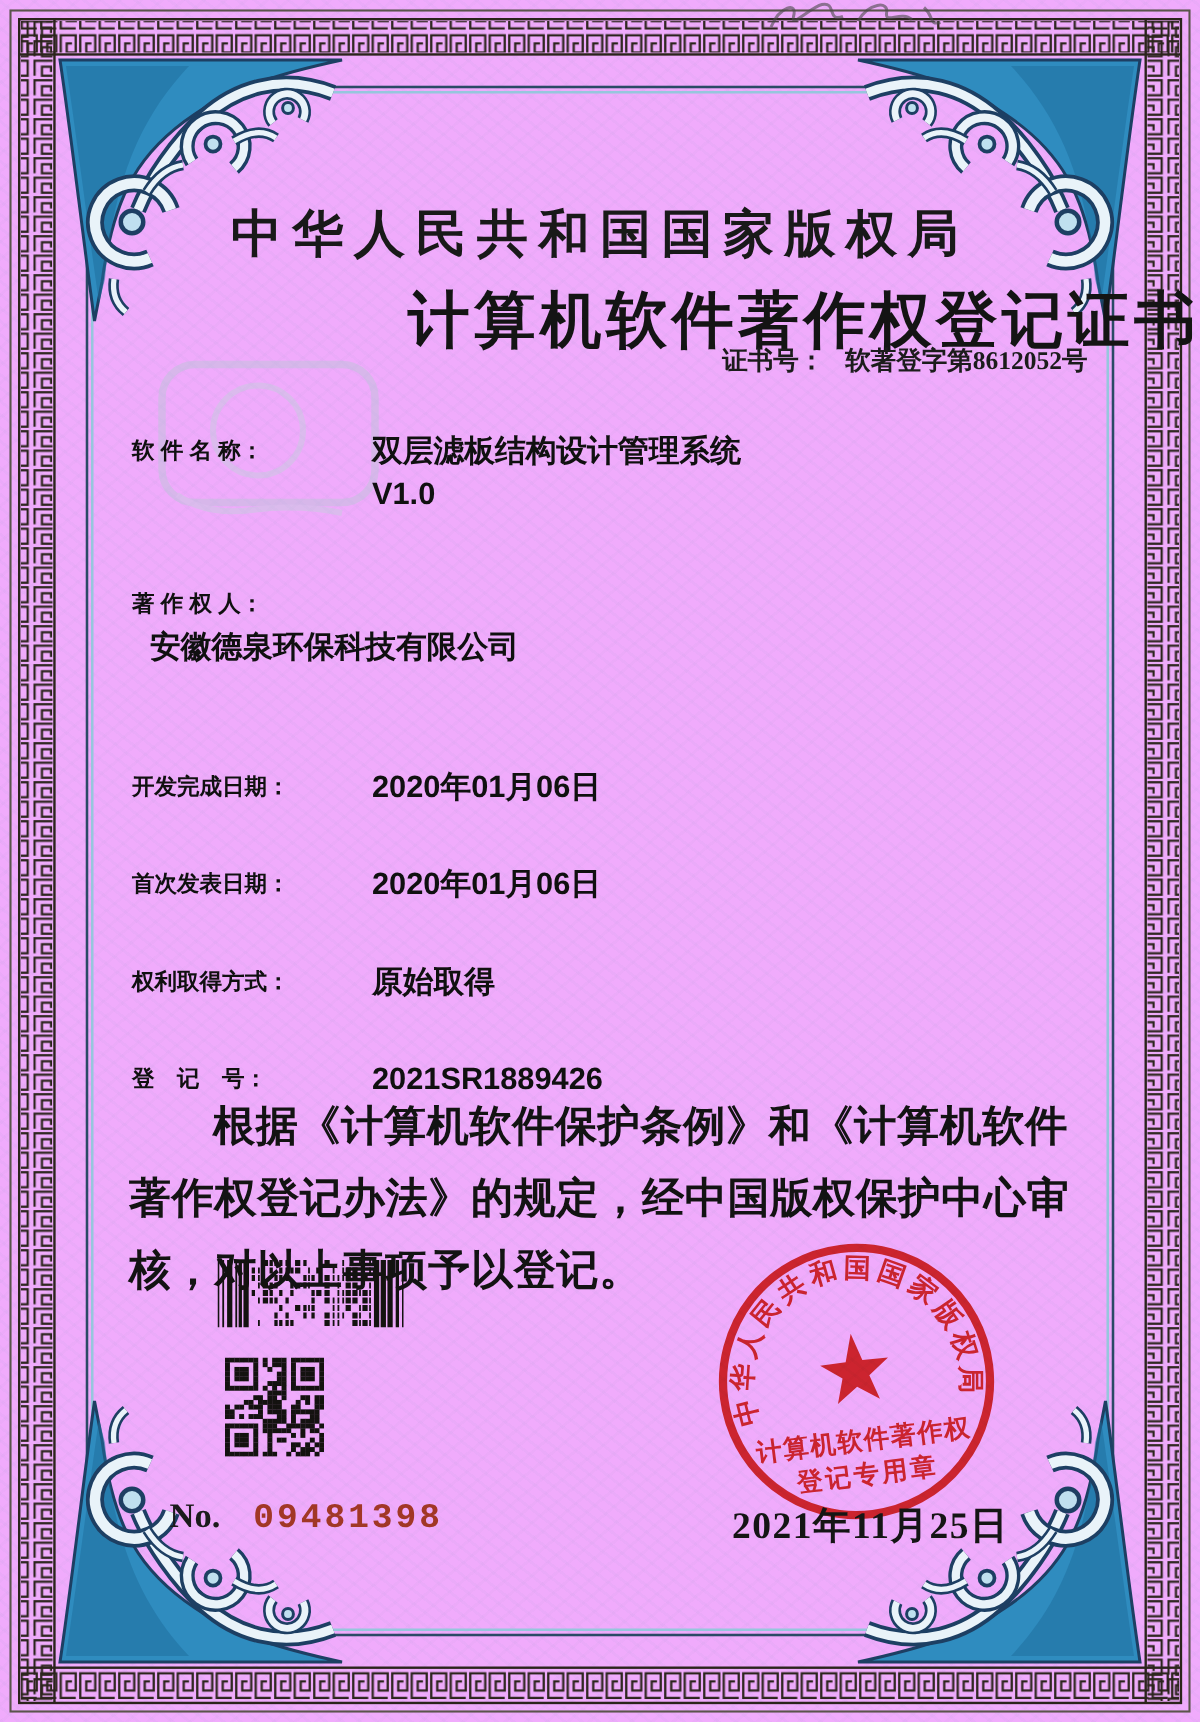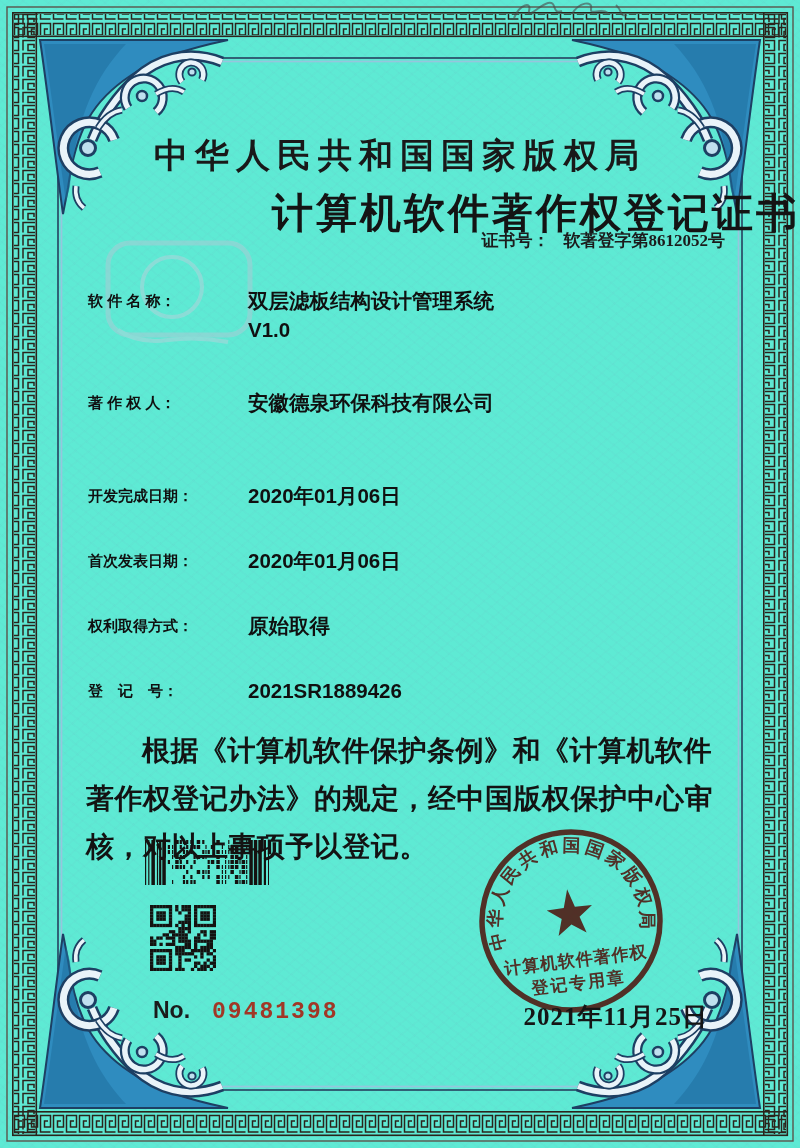--- a/index.html
+++ b/index.html
@@ -1,59 +1,59 @@
 <!DOCTYPE html>
 <html><head>
 <meta charset="utf-8">
 <style>
   html,body{margin:0;padding:0;}
   body{width:800px;height:1148px;background:#e9e7e2;font-family:"Liberation Sans",sans-serif;}
-  .cert{position:relative;width:800px;height:1148px;background:#5eead4;overflow:hidden;}
+  .cert{position:relative;width:800px;height:1148px;background:#f0abfc;overflow:hidden;}
   .cert::before{content:"";position:absolute;inset:0;
     background:
       repeating-linear-gradient(38deg, rgba(110,150,185,0.045) 0 2px, transparent 2px 7px),
       repeating-linear-gradient(-40deg, rgba(120,140,170,0.035) 0 2px, transparent 2px 9px);
     pointer-events:none;}
   .border-svg{position:absolute;left:0;top:0;width:800px;height:1148px;}
   .authority{position:absolute;top:133px;left:0;width:100%;text-align:center;
     font-family:"Liberation Serif","DejaVu Serif",serif;font-size:34px;font-weight:700;
     letter-spacing:7px;color:#191919;}
   .main-title{position:absolute;top:186px;left:0;width:100%;text-align:right;
     font-family:"Liberation Serif","DejaVu Serif",serif;font-size:41px;font-weight:700;
     letter-spacing:3px;color:#141414;}
   .certno-row{position:absolute;top:229px;right:75px;
     font-family:"Liberation Serif","DejaVu Serif",serif;font-size:17px;font-weight:700;color:#1c1c1c;}
   .certno-row .val{margin-left:14px;}
   .fields{position:absolute;left:88px;top:286px;width:650px;color:#101010;}
   .frow{display:flex;align-items:flex-start;line-height:29px;}
   .flabel{min-width:148px;font-size:15px;font-weight:700;white-space:pre;}
   .fvalue{font-size:20.5px;font-weight:700;margin-left:12px;}
   .fvalue .v2{display:block;}
-  .frow.r2{margin-top:44px;}
+  .frow.r2{margin-top:44px;flex-direction:column;}
   .frow.r3{margin-top:64px;}
   .frow.r4,.frow.r5,.frow.r6,.frow.r7{margin-top:36px;}
   .statement{position:absolute;left:86px;top:727px;width:648px;margin:0;
     font-size:28px;font-weight:600;line-height:48px;letter-spacing:0.5px;
     text-indent:2em;color:#131313;}
   .barcode{position:absolute;left:145px;top:840px;width:124px;height:45px;}
   .qrcode{position:absolute;left:150px;top:905px;width:66px;height:66px;}
   .serial{position:absolute;left:113px;top:997px;font-size:23px;}
-  .serial .no-label{font-family:Liberation Sans, sans-serif;font-weight:700;color:#1b1b1b;margin-left:40px;}
+  .serial .no-label{font-family:Liberation Serif, serif;font-weight:700;color:#1b1b1b;}
   .serial .no-num{font-family:Liberation Mono, monospace;color:#a13726;letter-spacing:2px;margin-left:22px;font-weight:600;}
   .seal{position:absolute;left:455px;top:805px;width:232px;height:232px;
     mix-blend-mode:multiply;opacity:0.93;transform:rotate(-7deg);}
   .seal .ring{fill:none;stroke:#d6251f;stroke-width:5.5;}
   .seal .ringtext{fill:#d6251f;font-size:18px;font-weight:700;letter-spacing:3.5px;
     font-family:"Liberation Serif","DejaVu Serif",serif;}
   .seal .star{fill:#d6251f;}
   .seal .sline{fill:#d6251f;font-weight:700;text-anchor:middle;
     font-family:"Liberation Serif","DejaVu Serif",serif;}
   .seal .s1{font-size:17px;letter-spacing:1px;}
   .seal .s2{font-size:17px;letter-spacing:2px;}
-  .issue-date{position:absolute;left:488px;top:1000px;width:220px;text-align:right;
+  .issue-date{position:absolute;left:488px;top:1000px;width:220px;text-align:left;
     font-family:"Liberation Serif","DejaVu Serif",serif;
     font-size:25px;font-weight:700;letter-spacing:1px;color:#151515;}
 </style>
 </head>
 <body>
 
 <div class="cert">
 
   <svg class="border-svg" viewBox="0 0 800 1148">
     <defs>

